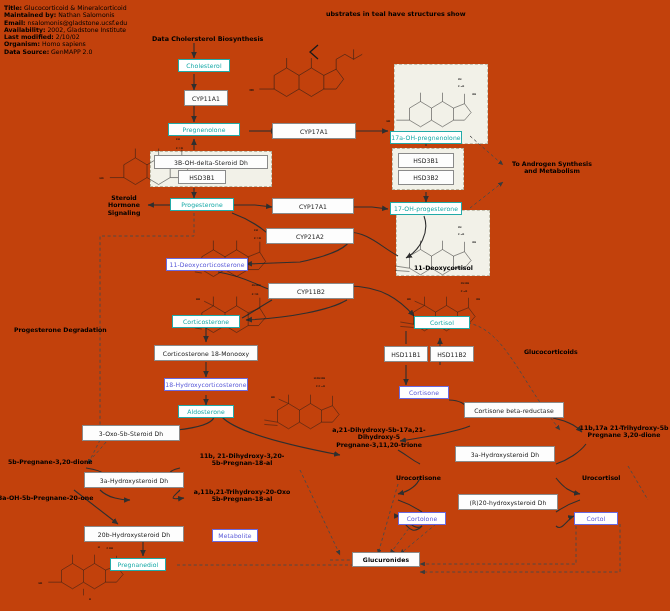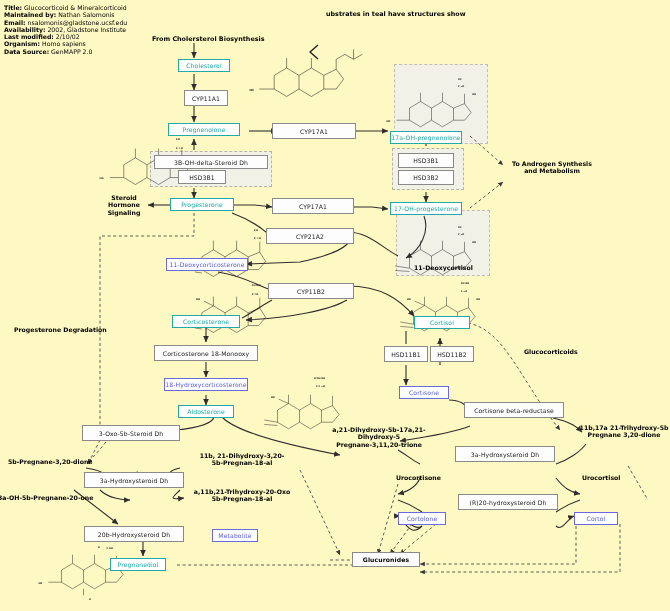--- a/index.html
+++ b/index.html
@@ -3,21 +3,21 @@
 <meta charset="utf-8">
 <style>
   html,body{margin:0;padding:0;background:#ffffff;}
   body{
     font-family:"DejaVu Sans","Liberation Sans",sans-serif;
     -webkit-font-smoothing:none;
   }
   #canvas{
     position:relative;
     width:670px;height:611px;
-    background:#fef9c3;
+    background:#c2410c;
     overflow:hidden;
   }
   .abs{position:absolute;box-sizing:border-box;}
 
   
   #header{left:4px;top:4px;width:230px;font-size:6.2px;line-height:7.3px;color:#000;}
   #header .row{white-space:nowrap;}
   #header .k{font-weight:bold;}
   #header .v{font-weight:normal;}
 
@@ -300,21 +300,21 @@
       <text class="chemtxt" x="-32" y="87">HO</text>
       <text class="chemtxt" x="60" y="116">H</text>
       <text class="chemtxt" x="98" y="8">CH</text>
       <text class="chemtxt" x="92" y="24">C  OH</text>
       <text class="chemtxt" x="76" y="22">H</text>
     </g>
 
     <path class="chem" style="stroke-width:1.3" d="M318,45 L310,52 L318,59"></path>
   </svg>
 
-  <div class="abs note" style="left:152px;top:35px;">From Cholersterol Biosynthesis</div>
+  <div class="abs note" style="left:152px;top:35px;">Data Cholersterol Biosynthesis</div>
 
   <div class="abs plain two" style="left:504px;top:160px;width:96px;text-align:center;">
     <span>To Androgen Synthesis</span><br>
     <span>and Metabolism</span>
   </div>
 
   <div class="abs plain two" style="left:96px;top:194px;width:56px;text-align:center;">
     <span>Steroid Hormone</span><br>
     <span>Signaling</span>
   </div>

